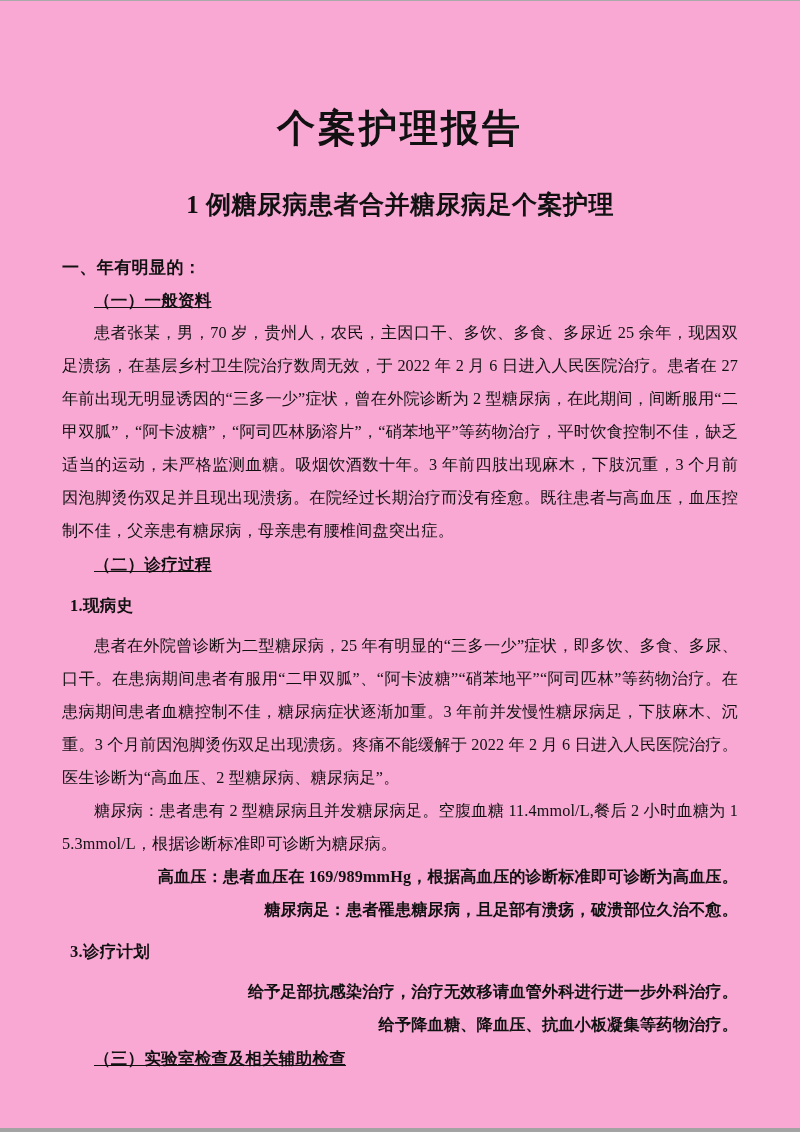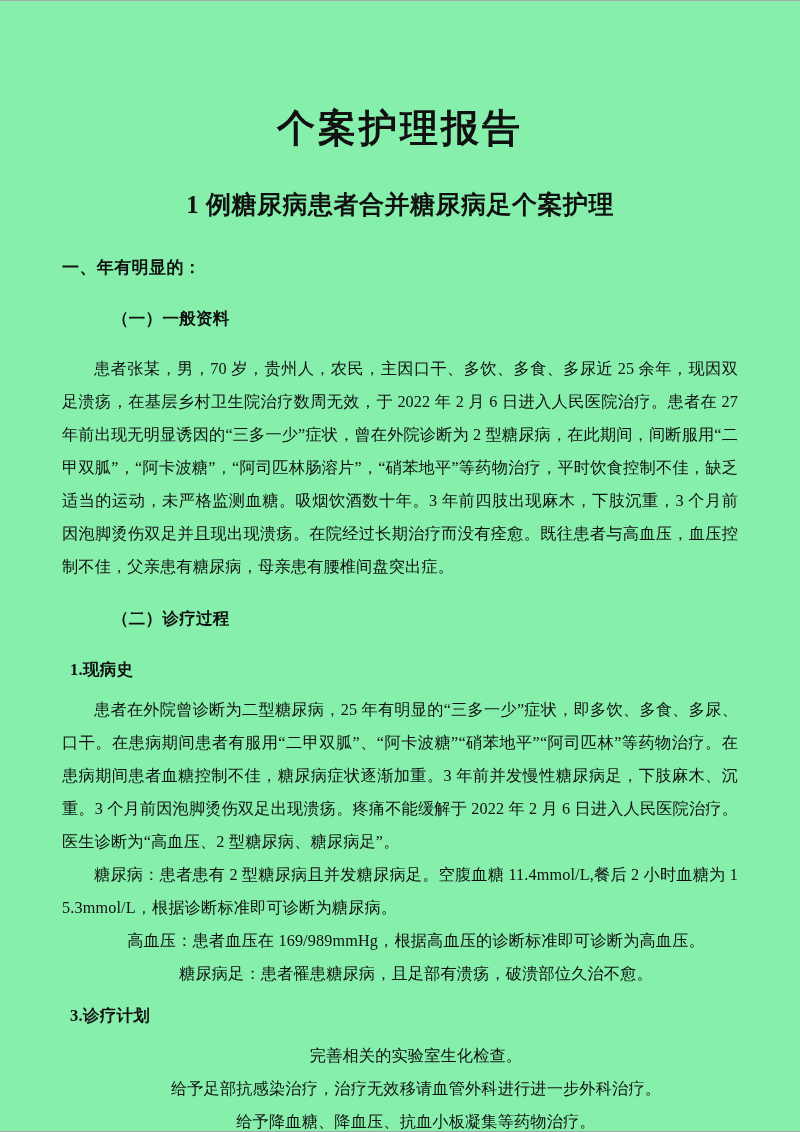--- a/index.html
+++ b/index.html
@@ -11,23 +11,23 @@
   body {
     font-family: "Liberation Serif", "DejaVu Serif", serif;
     color: #111111;
     -webkit-font-smoothing: antialiased;
   }
   .page {
     position: relative;
     width: 800px;
     height: 1132px;
     box-sizing: border-box;
-    background: #86efac;
+    background: #f9a8d4;
     border-top: 1px solid #a9a9a9;
-    border-bottom: 1px solid #a3a3a3;
+    border-bottom: 4px solid #a3a3a3;
     overflow: hidden;
   }
   .page-inner {
     position: absolute;
     left: 62px;
     top: 0;
     width: 676px;
   }
 
   
@@ -55,26 +55,27 @@
   
   .h-sec {
     margin: 0;
     padding-top: 30px;
     font-size: 17px;
     font-weight: 700;
     line-height: 33px;
     letter-spacing: 0.4px;
   }
   .h-sub {
-    margin: 18px;
+    margin: 0;
     font-size: 16.5px;
     font-weight: 700;
     line-height: 33px;
     letter-spacing: 0.3px;
     text-indent: 32px;
+    text-decoration: underline;
   }
   .h-num {
     margin: 8px;
     font-size: 16.5px;
     font-weight: 700;
     line-height: 33px;
     letter-spacing: 0.3px;
     text-indent: 0;
   }
 
@@ -86,21 +87,22 @@
     text-align: justify;
     text-justify: inter-ideograph;
     text-indent: 32px;
     letter-spacing: 0.15px;
     word-break: break-all;
   }
   .para.sub {
     text-indent: 32px;
   }
   .para.last-left {
-    text-align: center;
+    text-align: right;
+    font-weight: bold;
   }
 </style>
 </head>
 <body>
 
 <div class="page">
   <div class="page-inner">
 
     <h1 class="doc-title">个案护理报告</h1>
 
@@ -120,21 +122,20 @@
 
 
     <p class="para sub">糖尿病：患者患有 2 型糖尿病且并发糖尿病足。空腹血糖 11.4mmol/L,餐后 2 小时血糖为 15.3mmol/L，根据诊断标准即可诊断为糖尿病。</p>
 
     <p class="para sub last-left">高血压：患者血压在 169/989mmHg，根据高血压的诊断标准即可诊断为高血压。</p>
 
     <p class="para sub last-left">糖尿病足：患者罹患糖尿病，且足部有溃疡，破溃部位久治不愈。</p>
 
     <h5 class="h-num">3.诊疗计划</h5>
 
-    <p class="para sub last-left">完善相关的实验室生化检查。</p>
 
     <p class="para sub last-left">给予足部抗感染治疗，治疗无效移请血管外科进行进一步外科治疗。</p>
 
     <p class="para sub last-left">给予降血糖、降血压、抗血小板凝集等药物治疗。</p>
 
     <h4 class="h-sub">（三）实验室检查及相关辅助检查</h4>
 
   </div>
 </div>
 

